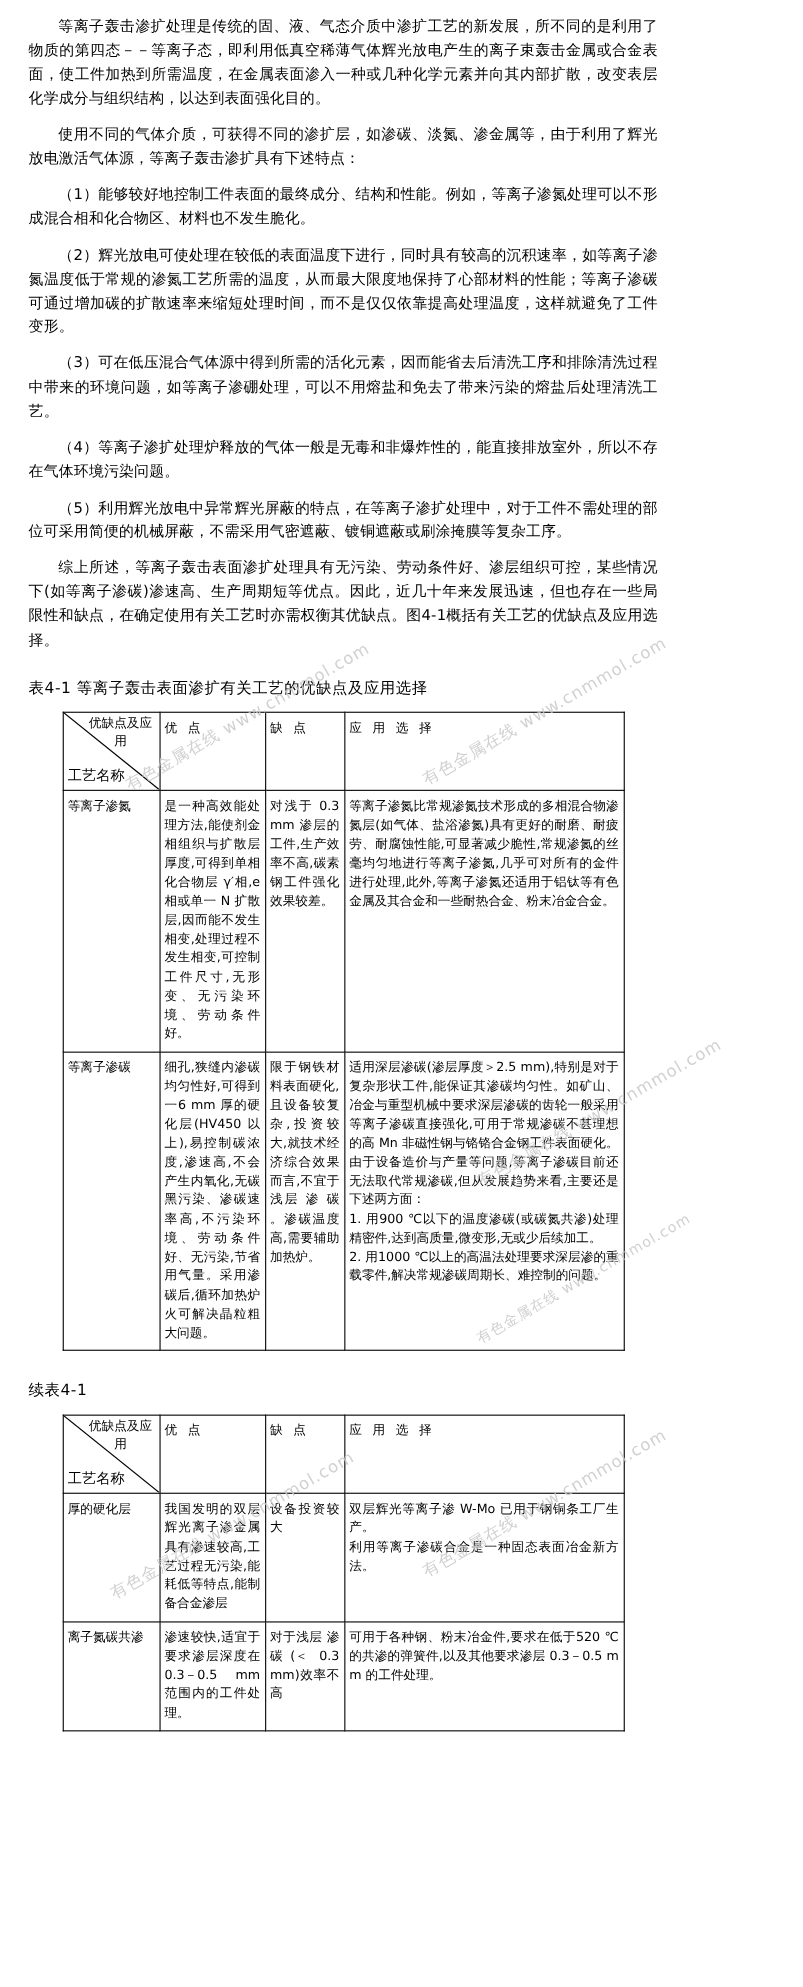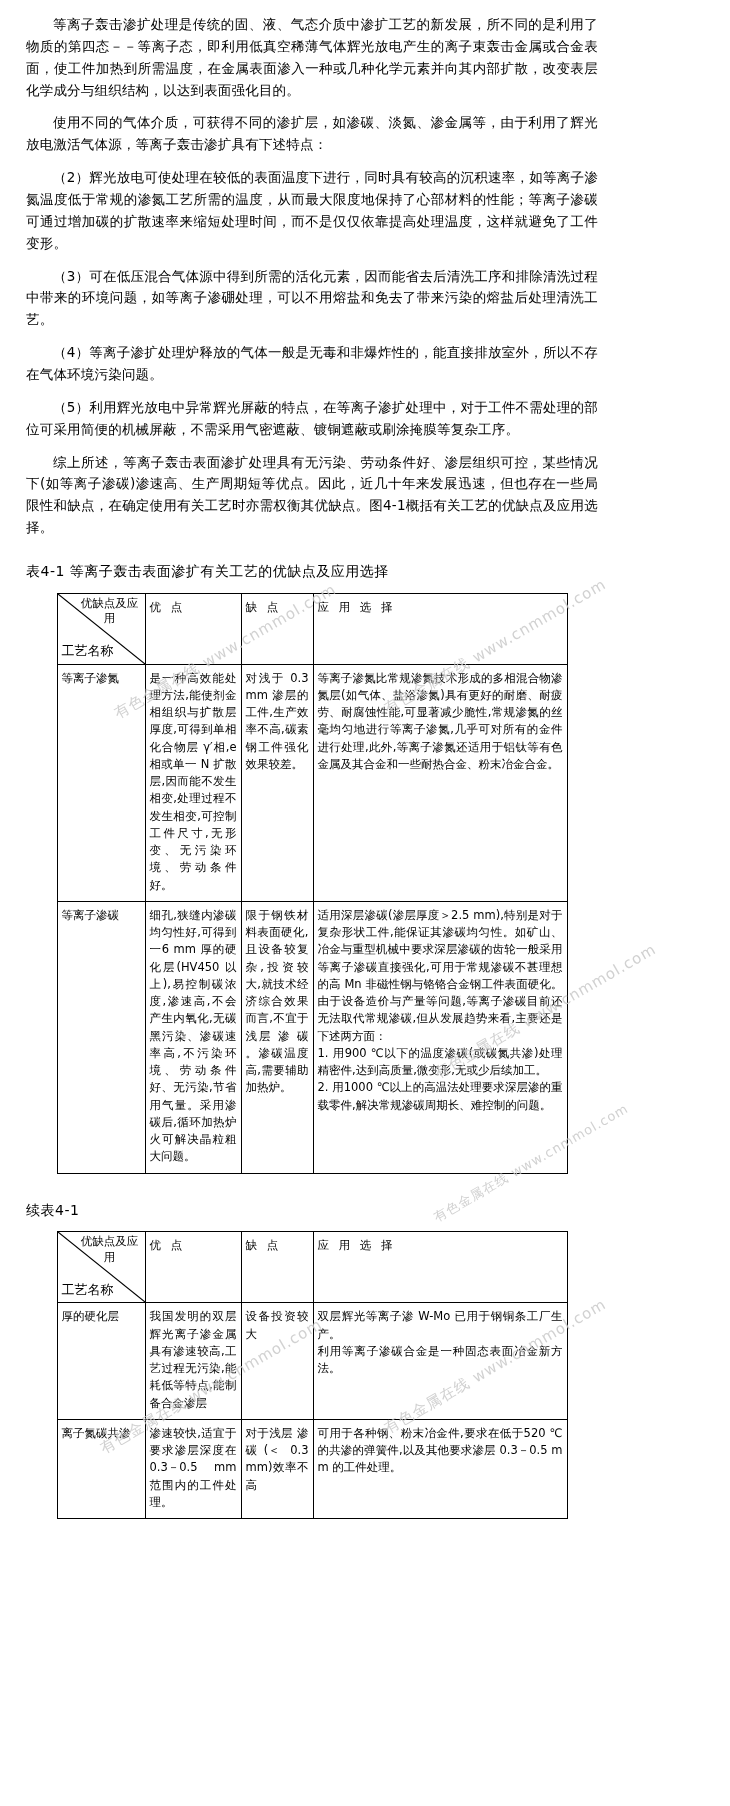--- a/index.html
+++ b/index.html
@@ -114,20 +114,21 @@
   }
   .wm.small { font-size: 13px; }
 </style>
 </head>
 <body>
 
 <div class="page">
 
   <p class="para">等离子轰击渗扩处理是传统的固、液、气态介质中渗扩工艺的新发展，所不同的是利用了物质的第四态－－等离子态，即利用低真空稀薄气体辉光放电产生的离子束轰击金属或合金表面，使工件加热到所需温度，在金属表面渗入一种或几种化学元素并向其内部扩散，改变表层化学成分与组织结构，以达到表面强化目的。</p>
   <p class="para">使用不同的气体介质，可获得不同的渗扩层，如渗碳、淡氮、渗金属等，由于利用了辉光放电激活气体源，等离子轰击渗扩具有下述特点：</p>
+  <p class="para">（1）能够较好地控制工件表面的最终成分、结构和性能。例如，等离子渗氮处理可以不形成混合相和化合物区、材料也不发生脆化。</p>
   <p class="para">（2）辉光放电可使处理在较低的表面温度下进行，同时具有较高的沉积速率，如等离子渗氮温度低于常规的渗氮工艺所需的温度，从而最大限度地保持了心部材料的性能；等离子渗碳可通过增加碳的扩散速率来缩短处理时间，而不是仅仅依靠提高处理温度，这样就避免了工件变形。</p>
   <p class="para">（3）可在低压混合气体源中得到所需的活化元素，因而能省去后清洗工序和排除清洗过程中带来的环境问题，如等离子渗硼处理，可以不用熔盐和免去了带来污染的熔盐后处理清洗工艺。</p>
   <p class="para">（4）等离子渗扩处理炉释放的气体一般是无毒和非爆炸性的，能直接排放室外，所以不存在气体环境污染问题。</p>
   <p class="para">（5）利用辉光放电中异常辉光屏蔽的特点，在等离子渗扩处理中，对于工件不需处理的部位可采用简便的机械屏蔽，不需采用气密遮蔽、镀铜遮蔽或刷涂掩膜等复杂工序。</p>
   <p class="para">综上所述，等离子轰击表面渗扩处理具有无污染、劳动条件好、渗层组织可控，某些情况下(如等离子渗碳)渗速高、生产周期短等优点。因此，近几十年来发展迅速，但也存在一些局限性和缺点，在确定使用有关工艺时亦需权衡其优缺点。图4-1概括有关工艺的优缺点及应用选择。</p>
 
   <div class="table-title">表4-1 等离子轰击表面渗扩有关工艺的优缺点及应用选择</div>
 
   <table class="doc">
     <colgroup>

